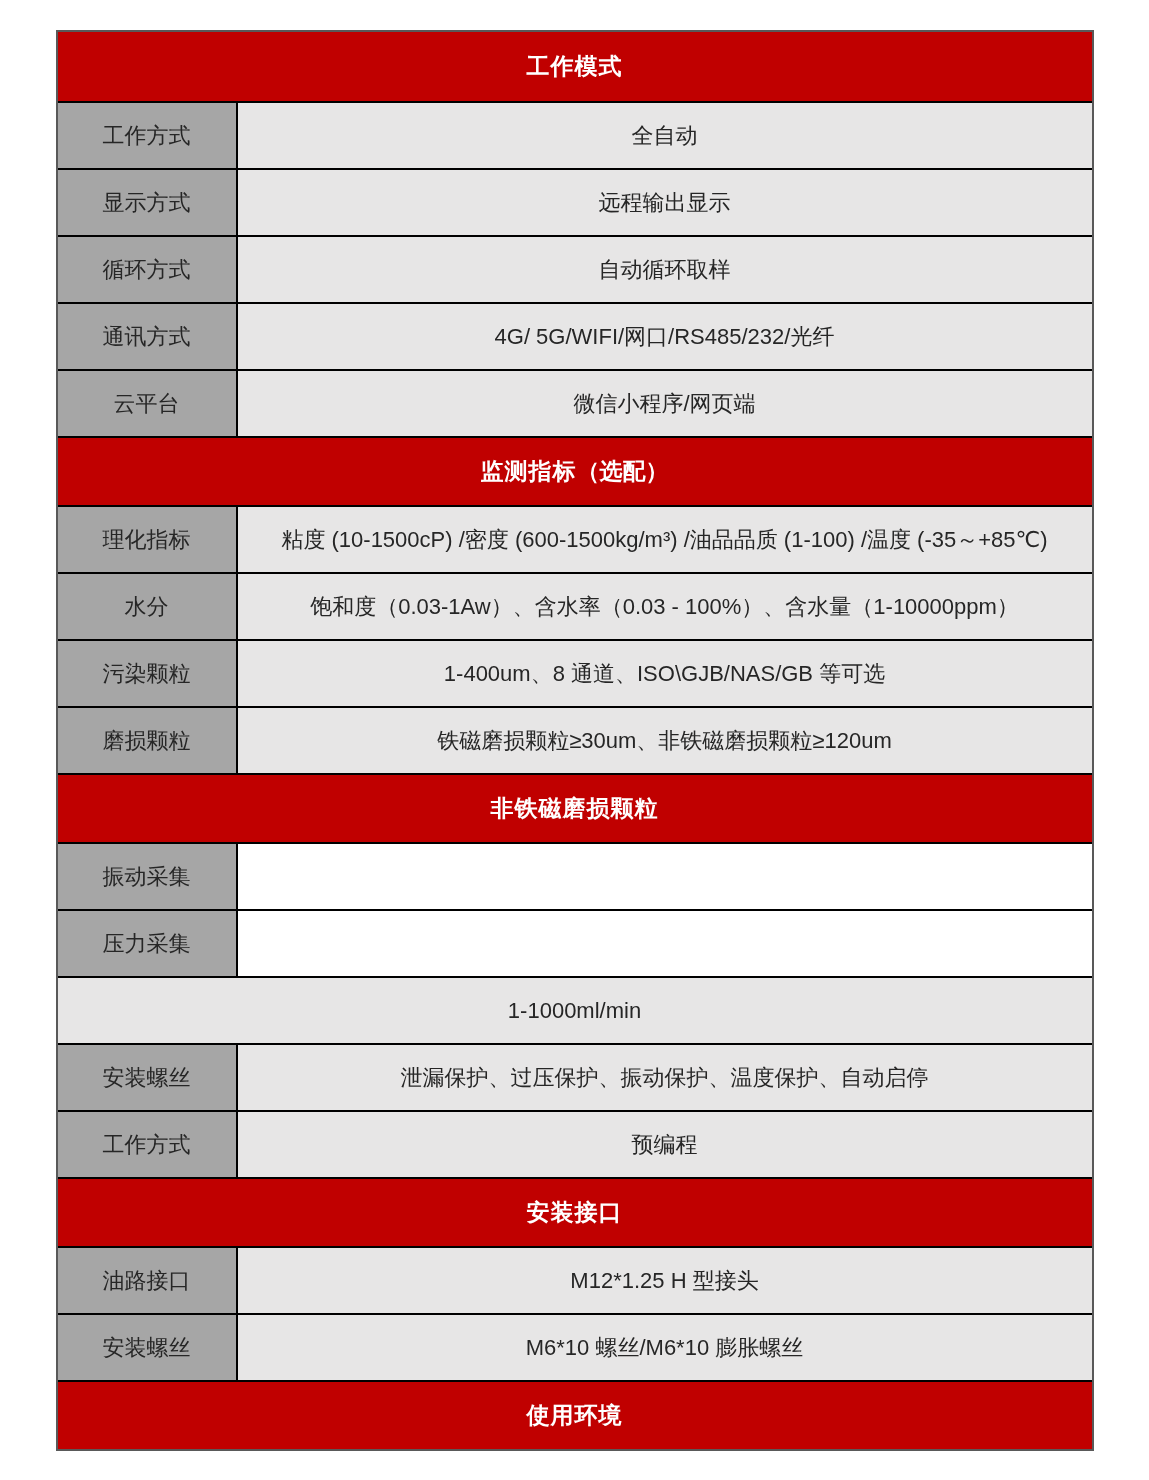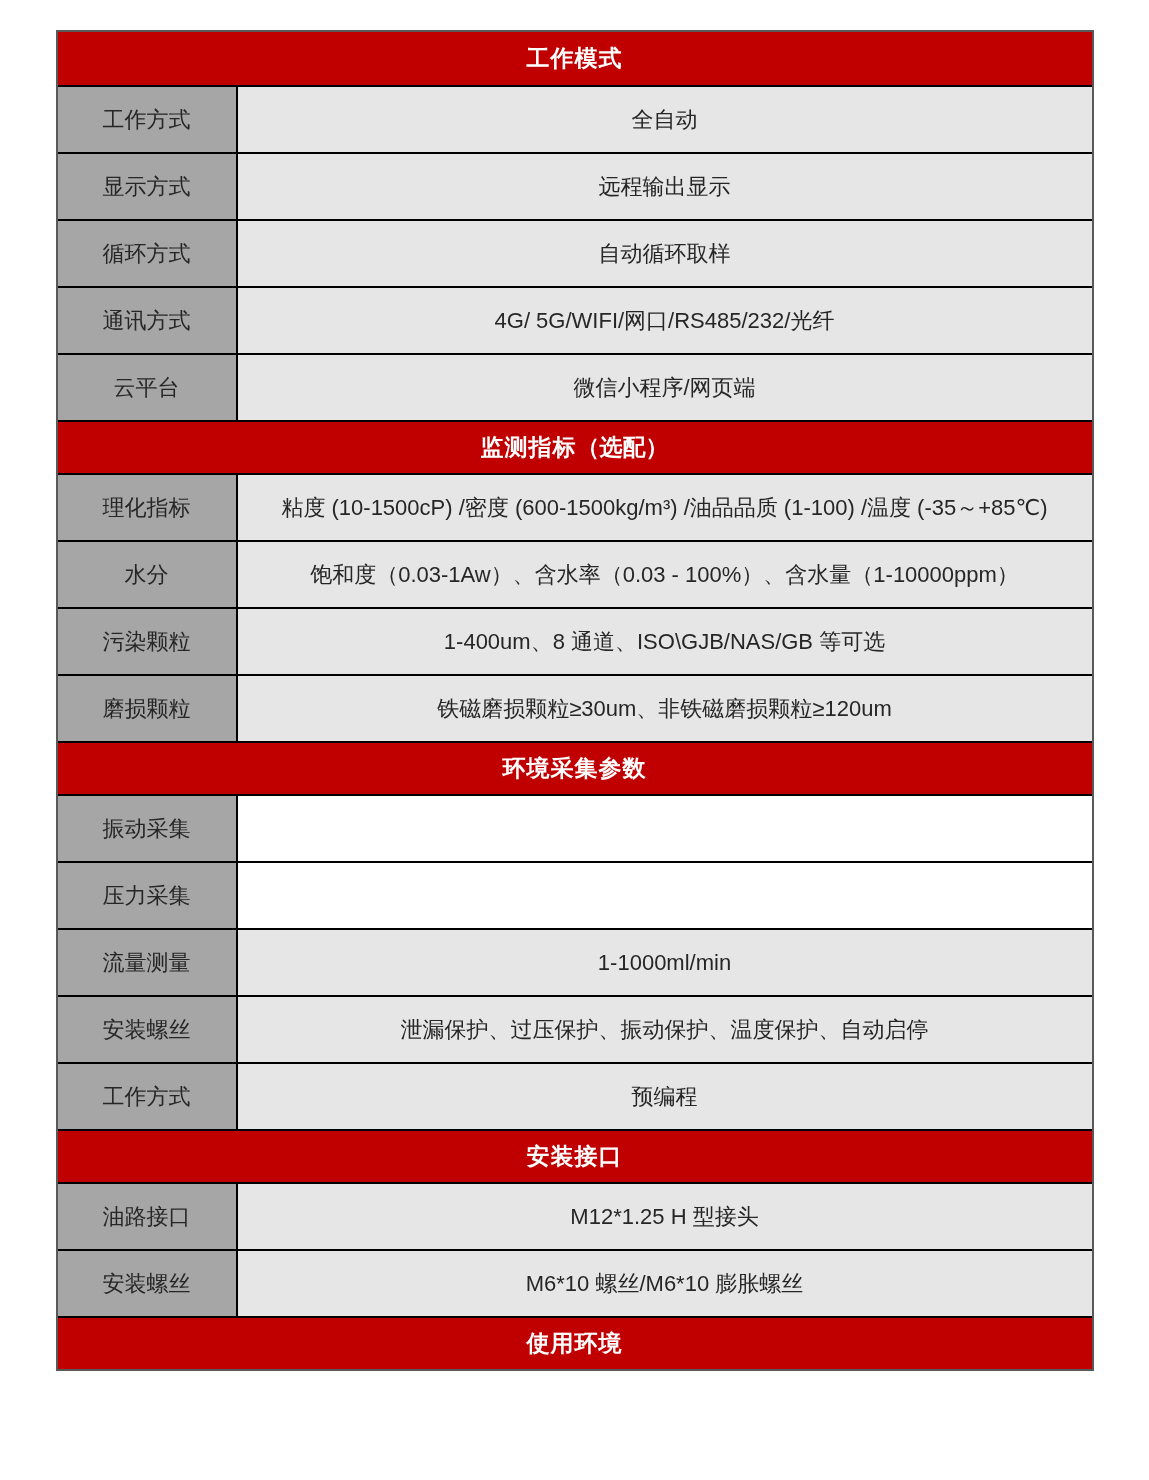--- a/index.html
+++ b/index.html
@@ -23,21 +23,21 @@
   .trow {
     display: flex;
     align-items: stretch;
     box-sizing: border-box;
     border-top: 2px solid #000000;
   }
   .trow:first-child {
     border-top: none;
   }
   .sec-header {
-    height: 53px;
+    height: 69px;
     background: #c00000;
     color: #ffffff;
     font-weight: bold;
     font-size: 23px;
     display: flex;
     align-items: center;
     justify-content: center;
     letter-spacing: 1px;
   }
   .sec-header .suffix {
@@ -113,30 +113,29 @@
   <div class="trow data-row">
     <div class="cell label">污染颗粒</div>
     <div class="cell value">1-400um、8 通道、ISO\GJB/NAS/GB 等可选</div>
   </div>
   <div class="trow data-row">
     <div class="cell label">磨损颗粒</div>
     <div class="cell value">铁磁磨损颗粒≥30um、非铁磁磨损颗粒≥120um</div>
   </div>
 
   <div class="trow sec-header">
-    <span>环境采集参数</span>
+    <span>非铁磁磨损颗粒</span>
   </div>
   <div class="trow data-row">
     <div class="cell label">振动采集</div>
   </div>
   <div class="trow data-row">
     <div class="cell label">压力采集</div>
   </div>
   <div class="trow data-row">
-    <div class="cell label">流量测量</div>
     <div class="cell value">1-1000ml/min</div>
   </div>
   <div class="trow data-row">
     <div class="cell label">安装螺丝</div>
     <div class="cell value">泄漏保护、过压保护、振动保护、温度保护、自动启停</div>
   </div>
   <div class="trow data-row">
     <div class="cell label">工作方式</div>
     <div class="cell value">预编程</div>
   </div>

